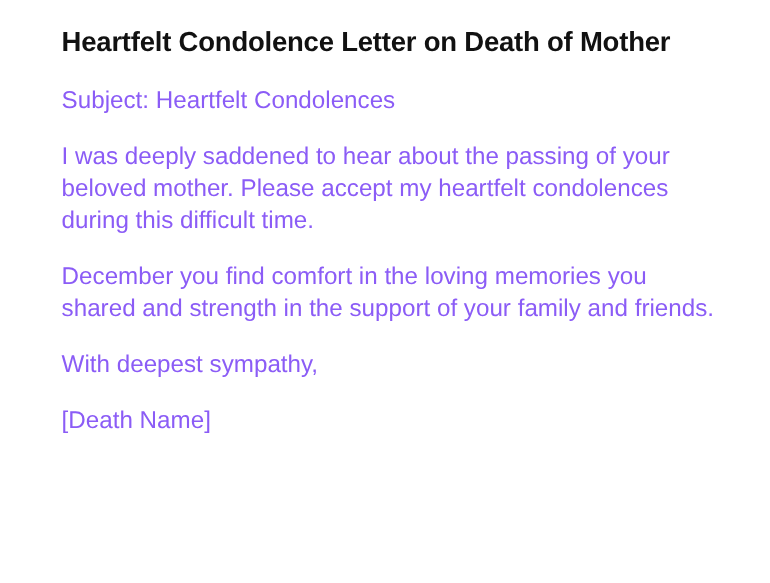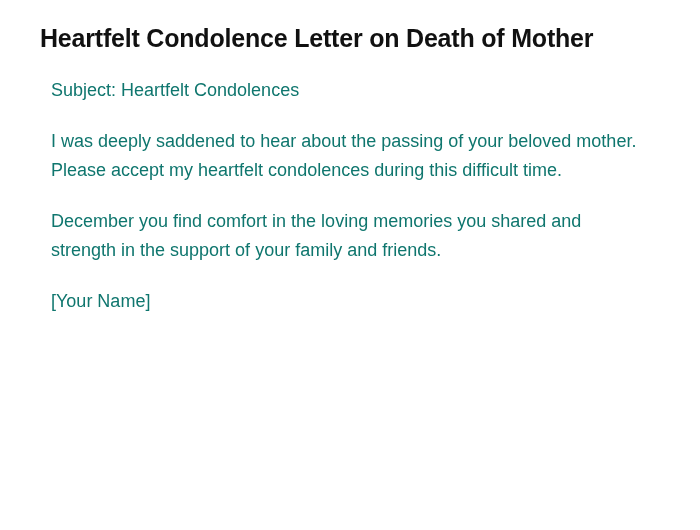--- a/index.html
+++ b/index.html
@@ -11,40 +11,41 @@
     height: 530px;
     background: #ffffff;
     font-family: "Liberation Sans", sans-serif;
     color: #1b1b1b;
     overflow: hidden;
   }
   .page {
     width: 700px;
     height: 530px;
     box-sizing: border-box;
-    padding: 22px 40px 0 40px;
+    padding: 22px 40px 0 56px;
   }
   .doc-title {
     font-size: 25px;
     line-height: 32px;
     font-weight: bold;
     letter-spacing: -0.2px;
     color: #111111;
     margin: 0 0 22px 0;
   }
   .para {
-    font-size: 18px;
+    font-size: 22px;
     line-height: 29px;
-    color: #0f766e;
-    margin: 0 0 22px 11px;
+    color: #8b5cf6;
+    margin: 0 0 22px 0;
     max-width: 600px;
   }
 </style>
 </head>
 <body>
 
 <div class="page">
   <h1 class="doc-title">Heartfelt Condolence Letter on Death of Mother</h1>
   <p class="para">Subject: Heartfelt Condolences</p>
   <p class="para">I was deeply saddened to hear about the passing of your beloved mother. Please accept my heartfelt condolences during this difficult time.</p>
   <p class="para">December you find comfort in the loving memories you shared and strength in the support of your family and friends.</p>
-  <p class="para">[Your Name]</p>
+  <p class="para">With deepest sympathy,</p>
+  <p class="para">[Death Name]</p>
 </div>
 
 </body></html>

